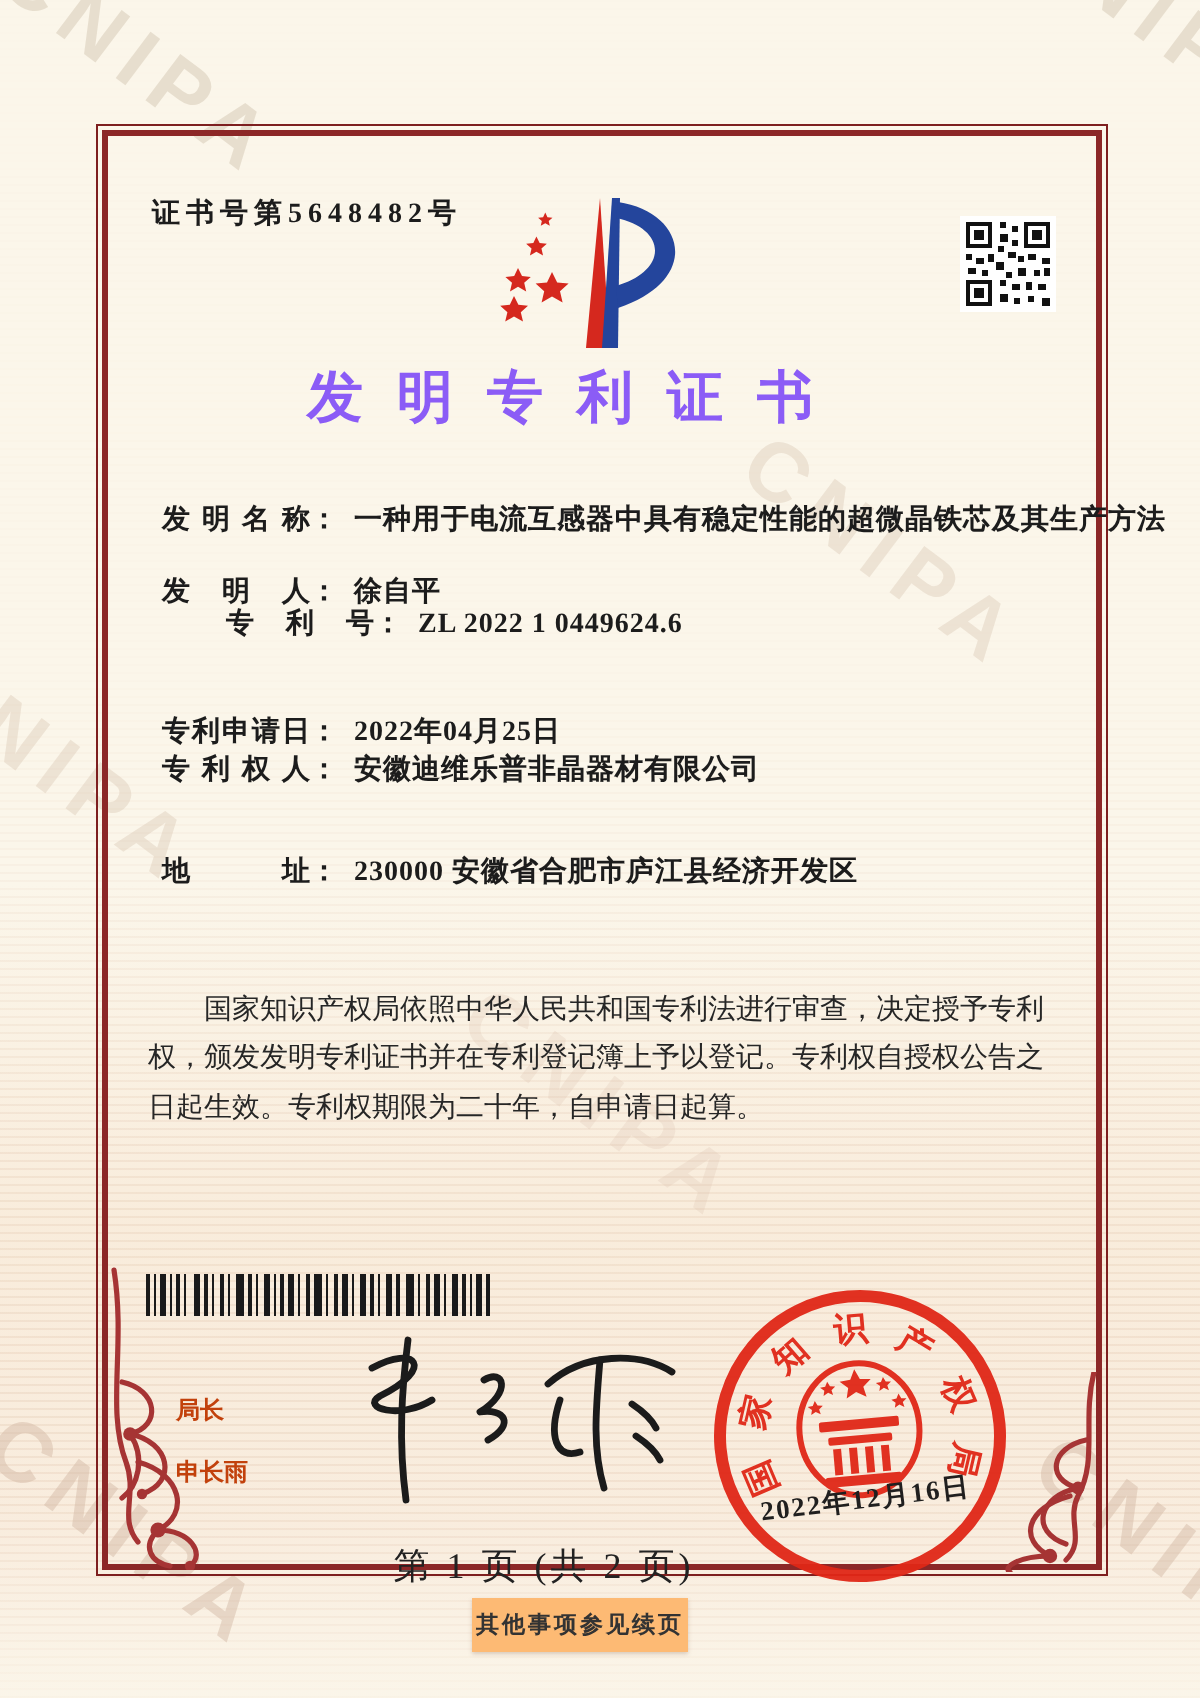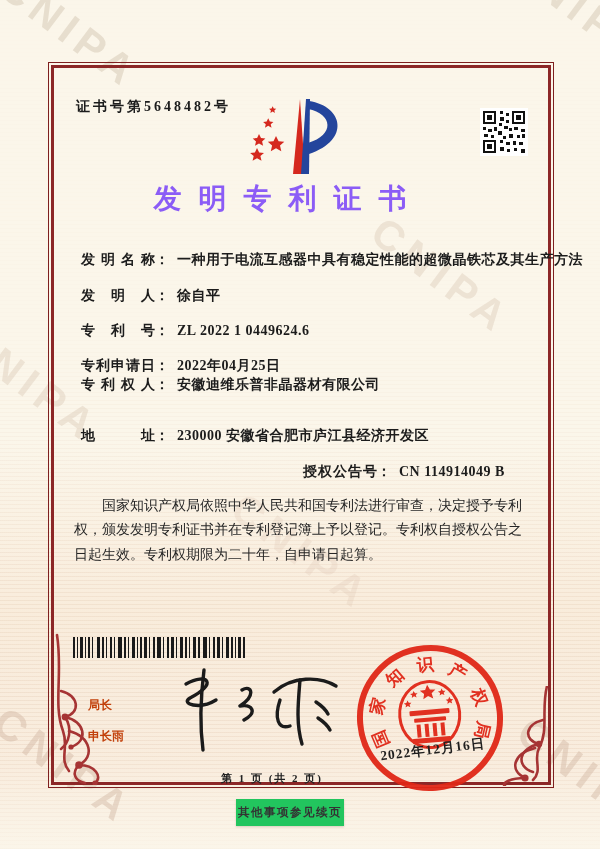--- a/index.html
+++ b/index.html
@@ -43,21 +43,21 @@
   .qr{position:absolute;left:480px;top:108px;z-index:4;background:#fff;padding:1px;}
   .title{position:absolute;left:0;top:180px;width:560px;z-index:4;text-align:center;
     font-size:28px;font-weight:bold;letter-spacing:17px;text-indent:17px;color:#8b5cf6;}
   
   .fieldrow{position:absolute;left:81px;width:440px;z-index:4;font-size:14px;
     font-weight:bold;white-space:nowrap;}
   .lbl{display:inline-block;width:74px;text-align:justify;text-align-last:justify;
     vertical-align:top;}
   .colon{display:inline-block;margin-right:8px;}
   .val{letter-spacing:0.5px;}
-  .f0{top:251px;} .f1{top:287px;} .f2{top:322px;} .f3{top:357px;}
+  .f0{top:251px;} .f1{top:287px;} .f2{top:303px;margin-left:32px;} .f3{top:357px;}
   .f4{top:376px;} .f5{top:427px;} .frow-grant{top:463px;}
   .grant2{position:absolute;left:222px;top:0;white-space:nowrap;}
   .grant2 .lbl{width:74px;}
   
   .paras{position:absolute;left:74px;top:494px;width:458px;z-index:4;
     font-size:14px;line-height:1.74;color:#262626;}
   .paras p{margin:0;text-indent:2em;}
   
   .barcode{position:absolute;left:73px;top:637px;z-index:4;}
   
@@ -72,23 +72,23 @@
   .seal-char{position:absolute;left:50%;top:50%;width:22px;height:22px;
     margin:-11px 0 0 -11px;text-align:center;line-height:22px;
     font-size:17px;font-weight:bold;color:#e02717;
     transform:rotate(var(--a)) translateY(-53px);}
   .seal-emblem{position:absolute;left:50%;top:50%;transform:translate(-50%,-56%);}
   .seal-date{position:absolute;left:-10px;top:96px;width:166px;text-align:center;
     font-size:13.5px;font-weight:bold;color:#151515;letter-spacing:1px;
     transform:rotate(-2deg);}
   
   .page-info{position:absolute;left:0;top:771px;width:544px;z-index:4;text-align:center;
-    font-size:11px;font-weight:bold;letter-spacing:2px;color:#222;}
+    font-size:18px;font-weight:normal;letter-spacing:2px;color:#222;}
   .cont-tab{position:absolute;left:236px;top:799px;width:108px;height:27px;z-index:4;
-    background:#22c55e;box-shadow:0 1px 2px rgba(120,80,60,0.25);
+    background:#fdba74;box-shadow:0 1px 2px rgba(120,80,60,0.25);
     display:flex;align-items:center;justify-content:center;
     font-size:11.5px;font-weight:bold;letter-spacing:1.5px;color:#333;}
 </style>
 </head>
 <body>
 
 <div class="tint"></div>
 <div class="waves"></div>
 
 <div class="wm w1">CNIPA</div>
@@ -207,23 +207,20 @@
 <div class="fieldrow f3">
   <span class="lbl">专利申请日</span><span class="colon">：</span><span class="val">2022年04月25日</span>
 </div>
 <div class="fieldrow f4">
   <span class="lbl">专利权人</span><span class="colon">：</span><span class="val">安徽迪维乐普非晶器材有限公司</span>
 </div>
 <div class="fieldrow f5">
   <span class="lbl">地址</span><span class="colon">：</span><span class="val">230000 安徽省合肥市庐江县经济开发区</span>
 </div>
 <div class="fieldrow frow-grant">
-  <span class="grant2">
-    <span class="lbl">授权公告号</span><span class="colon">：</span><span class="val">CN 114914049 B</span>
-  </span>
 </div>
 
 <div class="paras">
   <p>国家知识产权局依照中华人民共和国专利法进行审查，决定授予专利权，颁发发明专利证书并在专利登记簿上予以登记。专利权自授权公告之日起生效。专利权期限为二十年，自申请日起算。</p>
 </div>
 
 <svg class="barcode" width="172" height="21" viewBox="0 0 172 21">
   <g fill="#1a1a1a">
     <rect x="0" width="2" height="21"></rect>
       <rect x="4" width="1" height="21"></rect>

